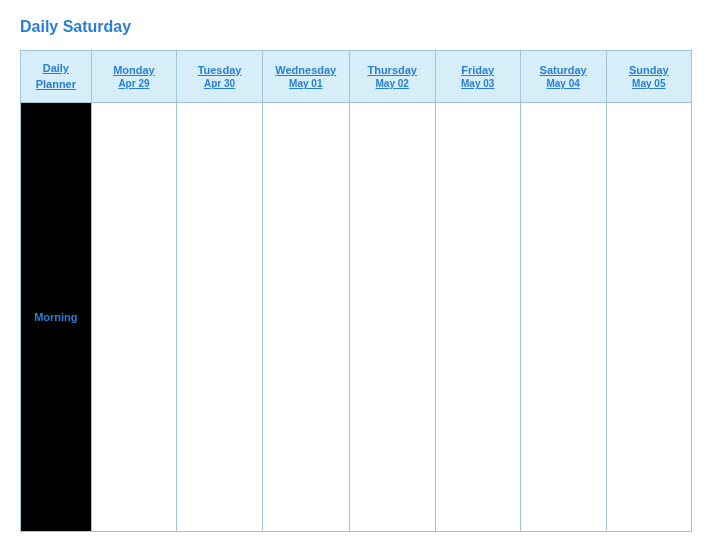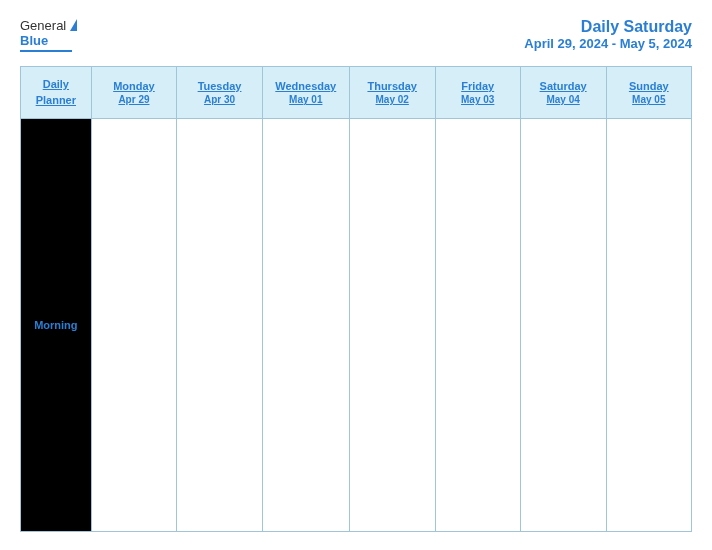--- a/index.html
+++ b/index.html
@@ -119,31 +119,22 @@
     tr.morning-row .row-label,
     tr.afternoon-row .row-label,
     tr.evening-row .row-label {
       height: 100px;
     }
   </style>
 </head>
 <body>
 
 <div class="header">
-  <div class="logo">
-    <div class="logo-text">
-      <span class="logo-general">General</span>
-      <div class="logo-triangle"></div>
-    </div>
-    <span class="logo-blue">Blue</span>
-    <div class="logo-line"></div>
-  </div>
   <div class="header-title">
     <div class="header-title-main">Daily Saturday</div>
-    <div class="header-title-date">April 29, 2024 - May 5, 2024</div>
   </div>
 </div>
 
 <table class="calendar-table">
   <thead>
     <tr class="header-row col-label">
       <th style="width:72px; font-size:11px; font-weight:bold; color:#2a7fd4; line-height:1.4; padding:8px 4px;">Daily<br>Planner</th>
       <th>
           <span class="day-name">Monday</span>
           <span class="day-date">Apr 29</span>

